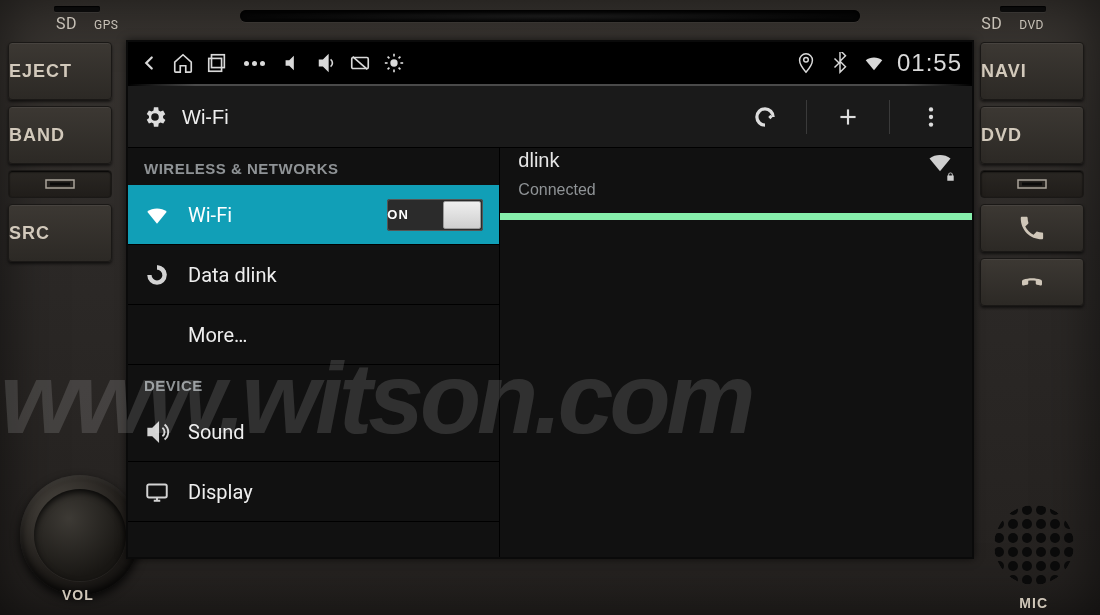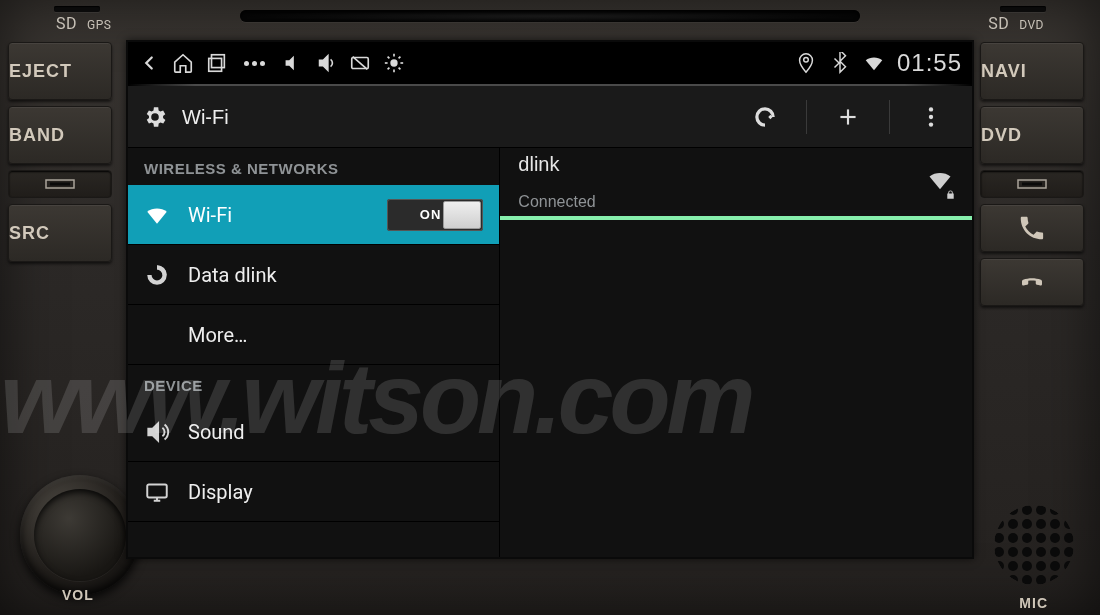--- a/index.html
+++ b/index.html
@@ -14,21 +14,21 @@
 
   
   .sd-slot{position:absolute;top:6px;width:46px;height:6px;background:#0a0a0a;border-radius:2px;
            box-shadow:inset 0 1px 1px #000,0 1px 0 rgba(255,255,255,.05)}
   .sd-l{left:54px}
   .sd-r{right:54px}
   .sd-lab{position:absolute;top:16px;color:#c7c1b7;font:13px/1 Arial;letter-spacing:.5px}
   .sd-lab.l{left:56px}
   .sd-lab.r{right:56px}
   .sd-lab .sd{font-size:16px}
-  .sd-lab .sub{font-size:12px;margin-left:10px}
+  .sd-lab .sub{font-size:12px;margin-left:17px}
 
   
   .cd-slot{position:absolute;top:10px;left:50%;transform:translateX(-50%);
            width:620px;height:12px;background:radial-gradient(ellipse at center,#1a1a1a 0%,#050505 70%);
            border-radius:6px;box-shadow:inset 0 2px 4px #000,0 1px 0 rgba(255,255,255,.04)}
 
   
   .col{position:absolute;top:42px;width:120px;display:flex;flex-direction:column;gap:6px;align-items:center}
   .col.left{left:0}
   .col.right{right:8px}
@@ -99,28 +99,28 @@
        border-bottom:1px solid #000;font:20px/1 Arial}
   .row svg{width:26px;height:26px;fill:#d3d3d3;flex:none}
   .row .lab{flex:1;color:#eee}
   .row.more{padding-left:60px;color:#eee}
   .row.selected{background:#119fb7}
   .row.selected .lab,.row.selected svg{color:#fff;fill:#fff}
 
   
   .switch{width:96px;height:32px;border-radius:3px;background:#2b2b2b;display:flex;align-items:center;
           box-shadow:inset 0 0 0 1px #555}
-  .switch .track{flex:1;text-align:right;font:600 13px/32px Arial;color:#fff;letter-spacing:1px}
+  .switch .track{flex:1;text-align:left;font:600 13px/32px Arial;color:#fff;letter-spacing:1px}
   .switch .thumb{width:38px;height:28px;margin:2px;background:linear-gradient(180deg,#efefef,#cfcfcf);
                  border-radius:2px;border:1px solid #9a9a9a}
 
-  .net-item{display:flex;align-items:center;height:72px;padding:0 18px;border-bottom:4px solid #86efac}
+  .net-item{display:flex;align-items:flex-start;height:72px;padding:0 18px;border-bottom:7px solid #86efac}
   .net-item .txts{flex:1}
   .net-item .ssid{font:20px/1.2 Arial}
-  .net-item .sub{font:16px/1.2 Arial;color:#8f9396;margin-top:16px}
+  .net-item .sub{font:16px/1.2 Arial;color:#8f9396;margin-top:8px}
   .net-item svg{width:28px;height:28px;fill:#cfcfcf}
   .lock{position:relative}
   .lock .pad{position:absolute;right:-2px;bottom:-2px;width:11px;height:11px;fill:#cfcfcf}
 
   
   .wm{position:absolute;inset:0;pointer-events:none;display:flex;align-items:center;justify-content:flex-start;opacity:.13}
   .wm span{font:italic 900 100px/1 "Arial Black",Arial;color:#fff;white-space:nowrap;letter-spacing:-4px;
            transform:translateY(90px)}
 </style>
 </head>

